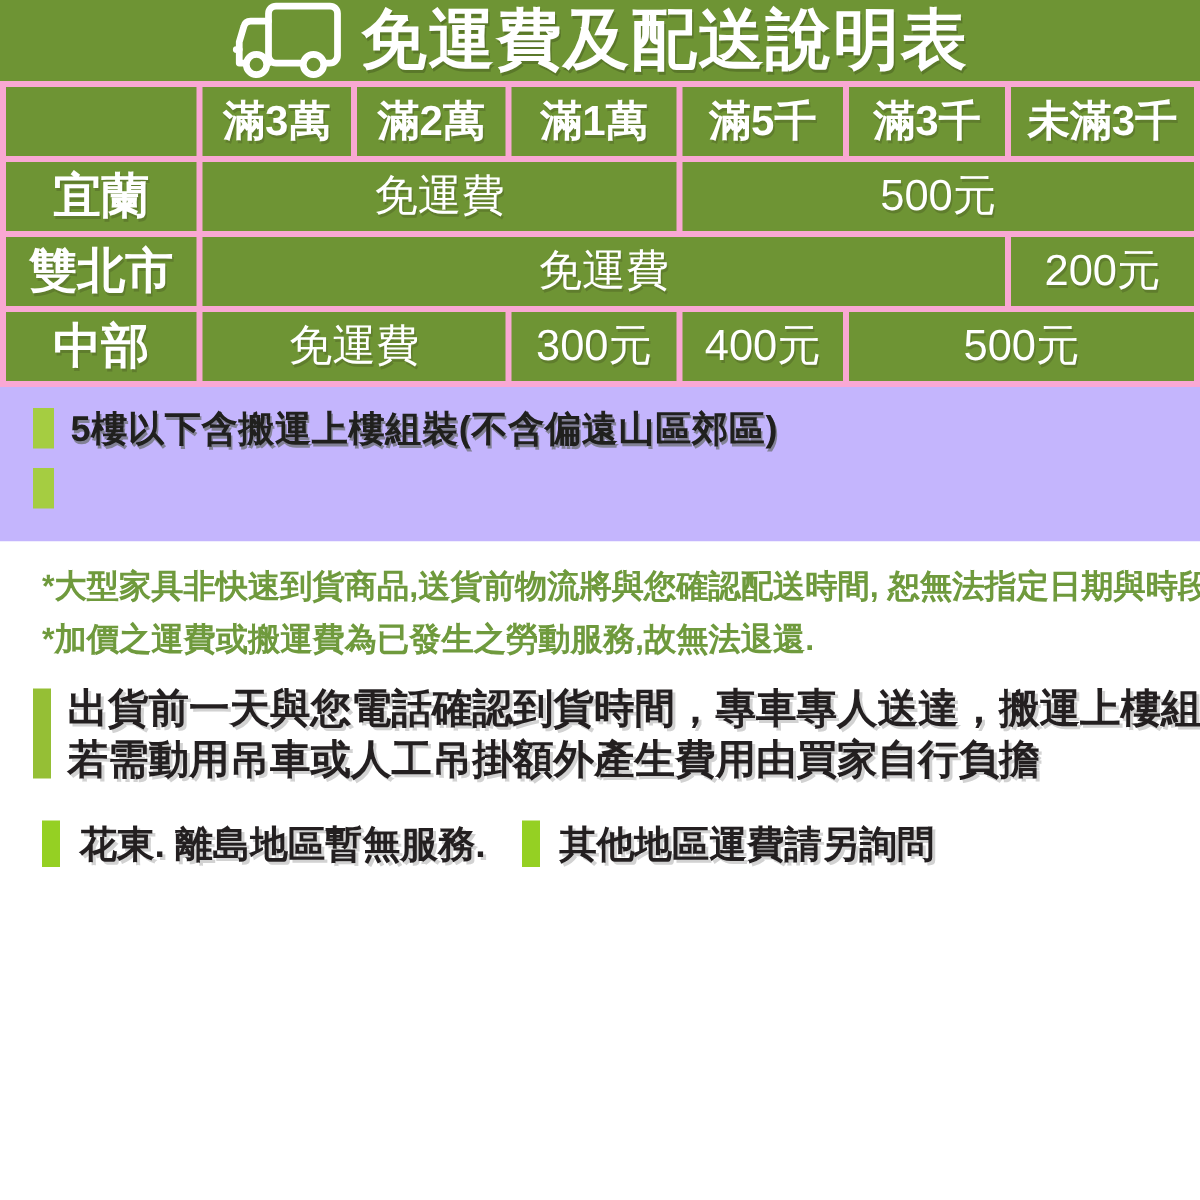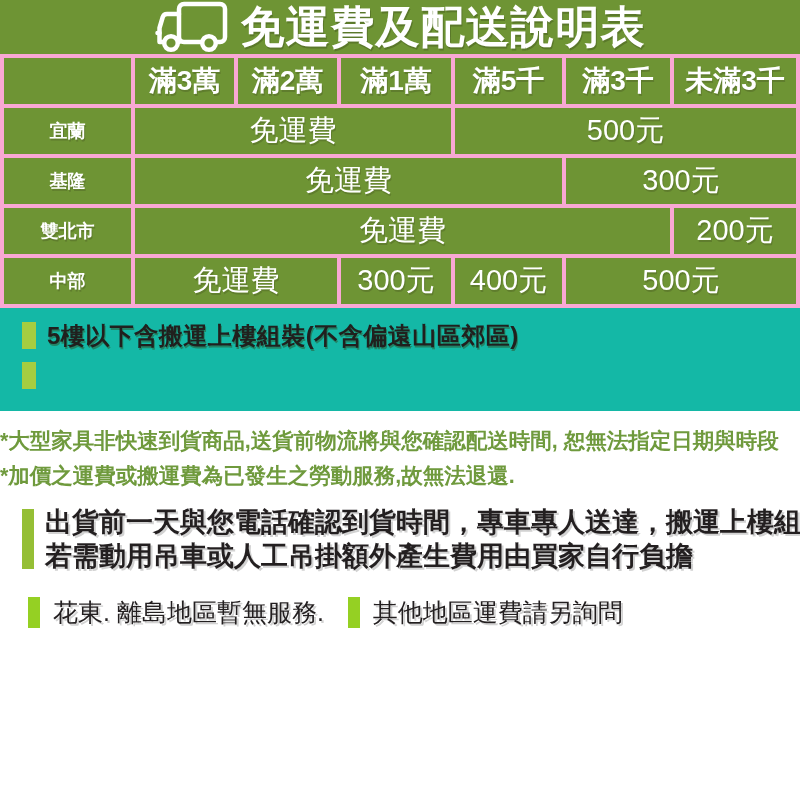--- a/index.html
+++ b/index.html
@@ -25,46 +25,46 @@
   table.fees{
     width:800px;table-layout:fixed;border-collapse:separate;border-spacing:4px;
     background:#f9a8d4;
   }
   table.fees td,table.fees th{
     background:#6e9434;height:46px;text-align:center;vertical-align:middle;
     color:#ffffff;padding:0;overflow:hidden;white-space:nowrap;
     text-shadow:1px 2px 0 rgba(84,106,40,.55);
   }
   table.fees th{font-size:28px;font-weight:bold;}
-  table.fees td.rowlabel{font-size:18px;font-weight:bold;}
+  table.fees td.rowlabel{font-size:32px;font-weight:bold;}
   table.fees td.val{font-size:29px;font-weight:normal;font-stretch:condensed;}
 
   
-  .green-notes{background:#14b8a6;padding:11px 0 12px 0;flex:0 0 auto;}
+  .green-notes{background:#c4b5fd;padding:11px 0 12px 0;flex:0 0 auto;}
   .gnote{display:flex;align-items:center;margin:0 0 7px 22px;height:33px;}
   .gnote .sq{width:14px;height:27px;background:#a5cd41;margin-right:11px;flex:0 0 auto;}
   .gnote .gtxt{
     color:#20201e;font-size:24px;font-weight:bold;letter-spacing:.5px;
     text-shadow:1px 2px 0 rgba(52,66,24,.45);
   }
 
   
   .white-section{background:#ffffff;flex:1 1 auto;}
-  .asterisk-notes{margin:13px 0 0 0;}
+  .asterisk-notes{margin:13px 0 0 28px;}
   .anote{color:#6f9a3d;font-size:21.5px;font-weight:600;line-height:35px;white-space:nowrap;}
 
   .delivery-note{display:flex;margin:11px 0 0 22px;}
   .delivery-note .bar{width:12px;background:#95bf35;margin:4px 11px 4px 0;flex:0 0 auto;}
   .delivery-note .lines{font-size:27px;font-weight:bold;color:#231f20;line-height:34px;
     text-shadow:2px 2px 0 #d2d2d2;white-space:nowrap;}
 
   .bottom-notes{display:flex;align-items:center;margin:23px 0 0 28px;gap:24px;}
   .bnote{display:flex;align-items:center;}
   .bnote .bar{width:12px;height:31px;background:#95d023;margin-right:13px;flex:0 0 auto;}
-  .bnote .btxt{font-size:25px;font-weight:normal;color:#231f20;text-shadow:2px 2px 0 #d2d2d2;white-space:nowrap;}
+  .bnote .btxt{font-size:25px;font-weight:bold;color:#231f20;text-shadow:2px 2px 0 #d2d2d2;white-space:nowrap;}
 </style>
 </head>
 <body>
 
 <div class="page">
 
   <div class="top-strip"></div>
 
   <div class="header">
     <svg class="truck" viewBox="0 0 78 54" aria-hidden="true">
@@ -97,25 +97,20 @@
         <th>滿2萬</th>
         <th>滿1萬</th>
         <th>滿5千</th>
         <th>滿3千</th>
         <th>未滿3千</th>
       </tr>
       <tr>
         <td class="rowlabel">宜蘭</td>
         <td class="val" colspan="3">免運費</td>
         <td class="val" colspan="3">500元</td>
-      </tr>
-      <tr>
-        <td class="rowlabel">基隆</td>
-        <td class="val" colspan="4">免運費</td>
-        <td class="val" colspan="2">300元</td>
       </tr>
       <tr>
         <td class="rowlabel">雙北市</td>
         <td class="val" colspan="5">免運費</td>
         <td class="val">200元</td>
       </tr>
       <tr>
         <td class="rowlabel">中部</td>
         <td class="val" colspan="2">免運費</td>
         <td class="val">300元</td>

